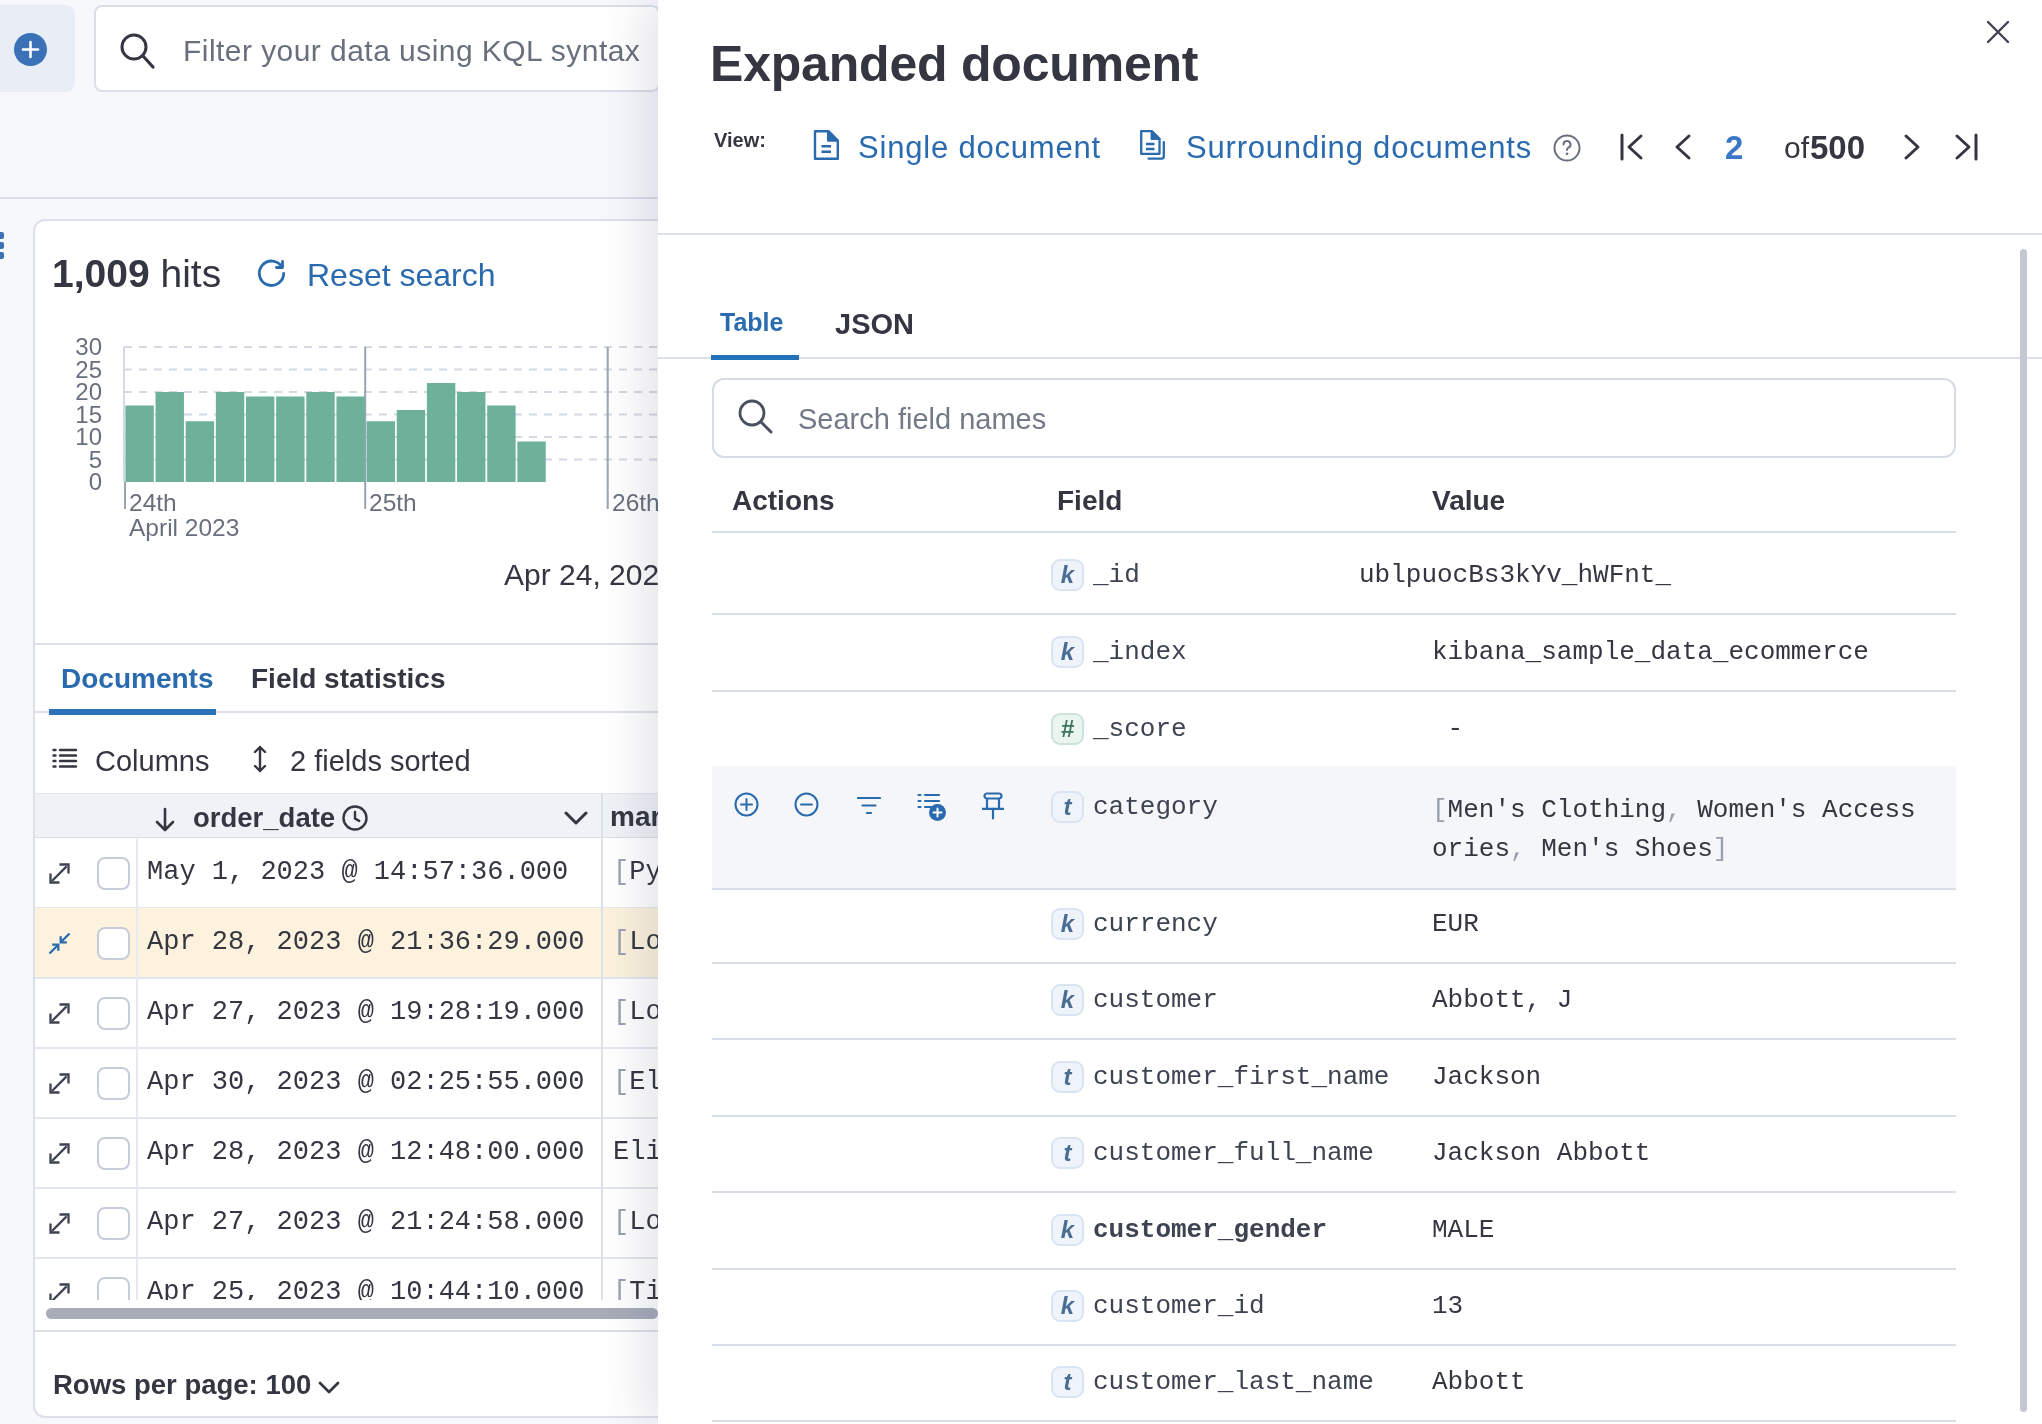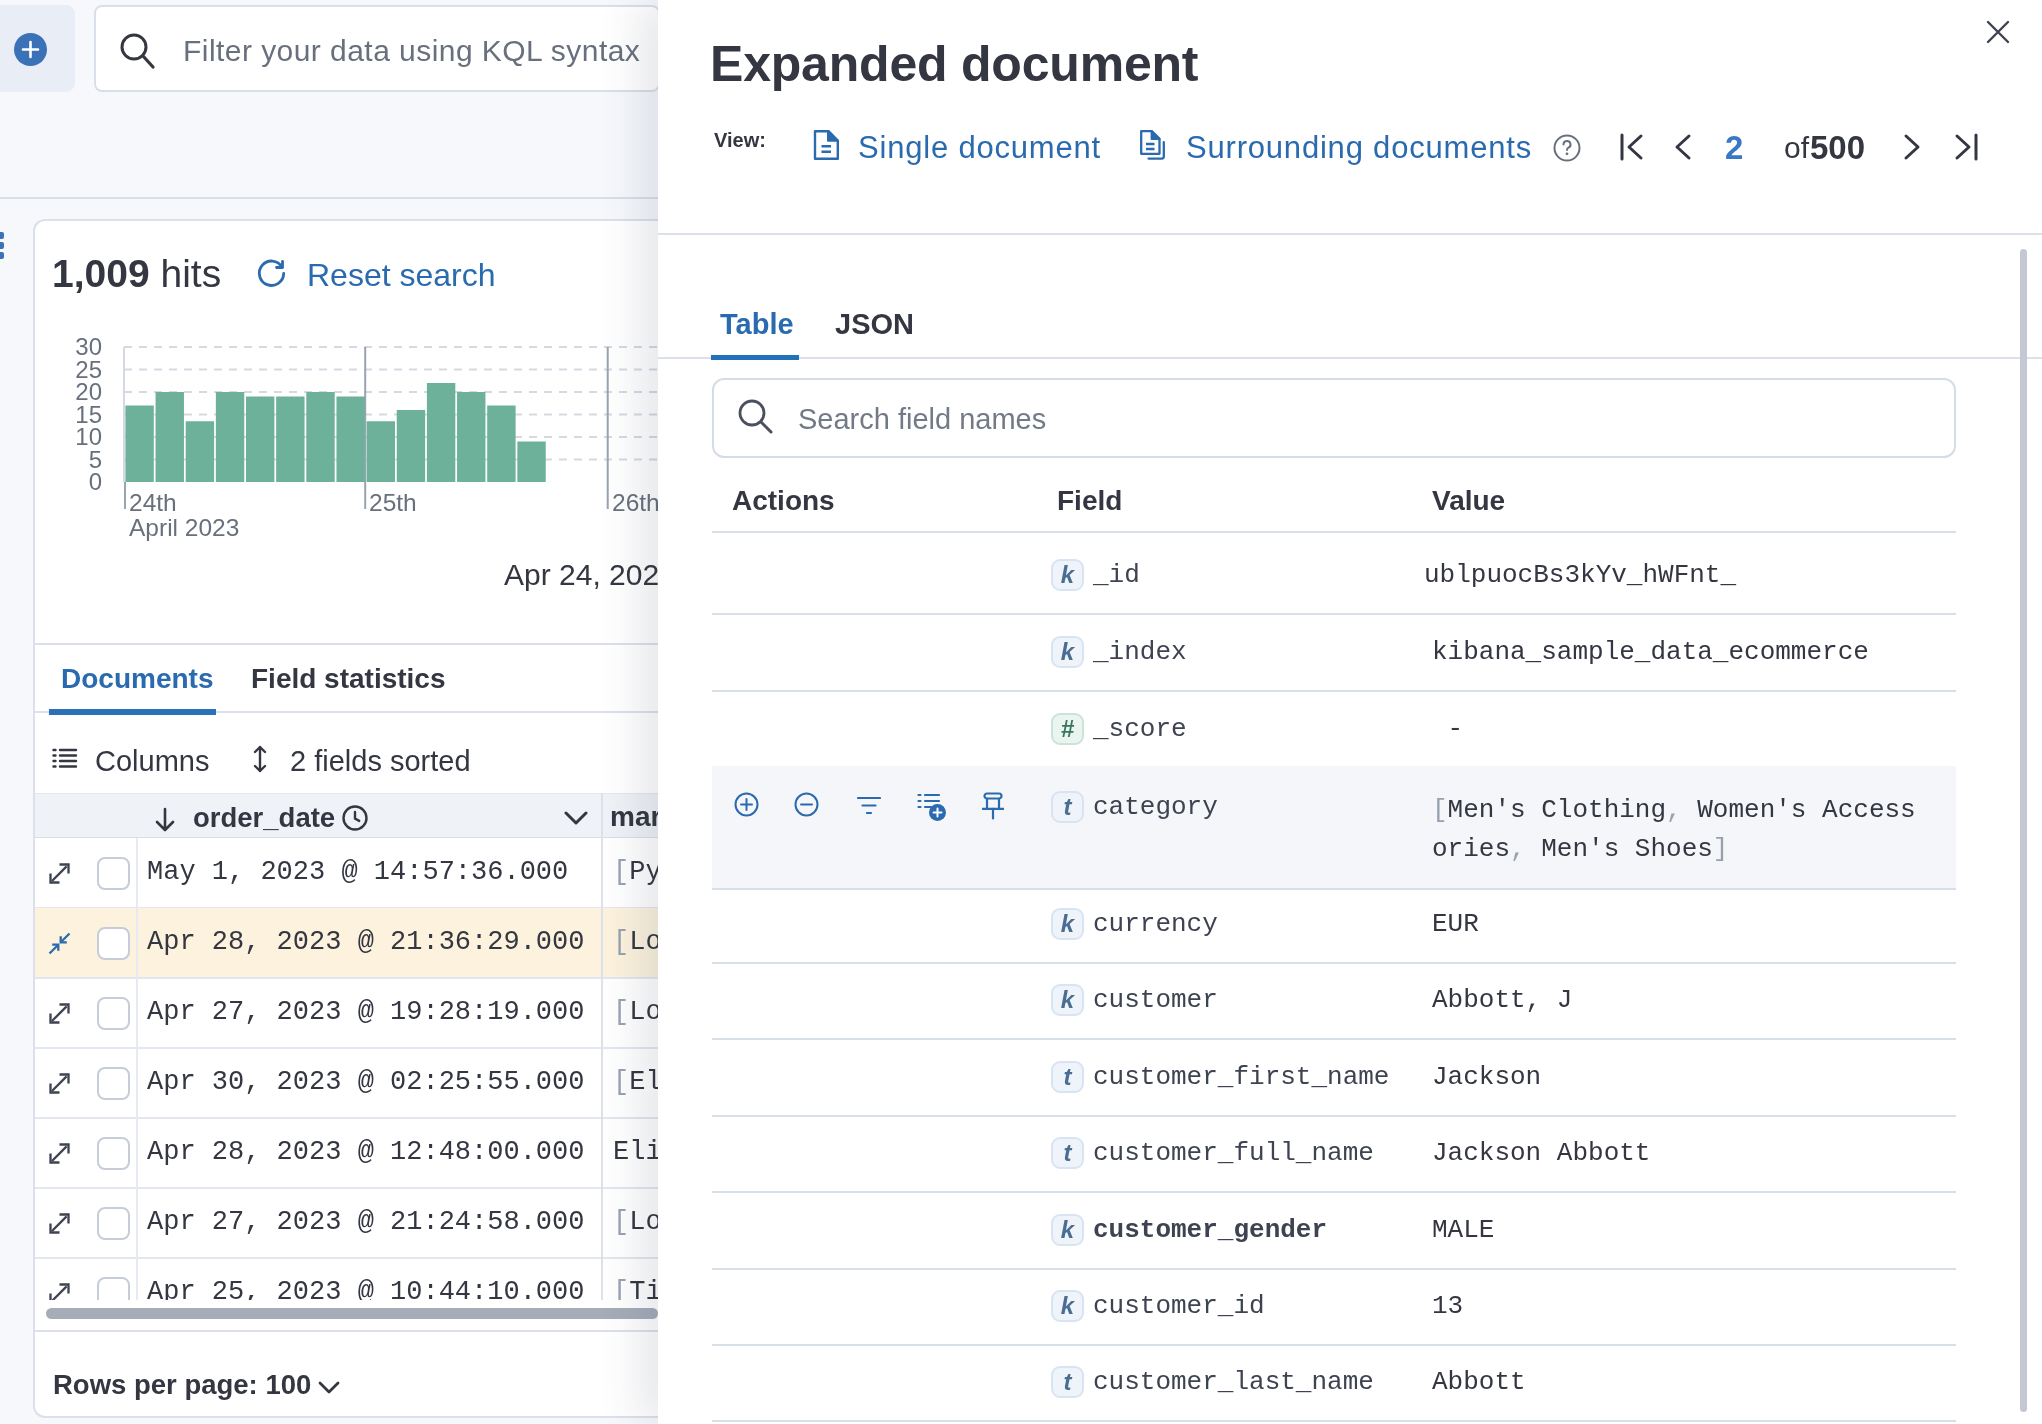--- a/index.html
+++ b/index.html
@@ -302,21 +302,21 @@
 </div>
 <div class="abs" style="left:1953px; top:132px;">
   <svg width="26" height="30" viewBox="0 0 26 30">
       <path d="M4 4l12 11L4 26" fill="none" stroke="#343741" stroke-width="3" stroke-linecap="round" stroke-linejoin="round"></path>
       <path d="M23 3v24" stroke="#343741" stroke-width="3" stroke-linecap="round"></path>
     </svg>
 </div>
 
 <div class="abs" style="left:658px; top:233px; width:1384px; height:2px; background:#dbe0ea;"></div>
 
-<div class="abs blue" style="left:720px; top:308px; font-size:29px; font-weight:700;">Table</div>
+<div class="abs blue" style="left:720px; top:308px; font-size:25px; font-weight:700;">Table</div>
 <div class="abs" style="left:835px; top:308px; font-size:29px; font-weight:700;">JSON</div>
 <div class="abs" style="left:658px; top:356.5px; width:1384px; height:2px; background:#dbe0ea;"></div>
 <div class="abs" style="left:710.5px; top:354.5px; width:88px; height:5.5px; background:#2271b9;"></div>
 
 <div class="abs" style="left:712px; top:378px; width:1244px; height:80px; background:#fff; border:2px solid #d6dce6; border-radius:12px;"></div>
 <div class="abs" style="left:737px; top:398px;">
   <svg width="40" height="40" viewBox="0 0 40 40">
       <circle cx="15" cy="15" r="12" fill="none" stroke="#4a505e" stroke-width="2.8"></circle>
       <path d="M24 24 L34 34" stroke="#4a505e" stroke-width="3" stroke-linecap="round"></path>
     </svg>
@@ -334,21 +334,21 @@
     <div class="abs" style="left:712px; top:888px; width:1244px; height:1.5px; background:#d9dfe9;"></div>
     <div class="abs" style="left:712px; top:962px; width:1244px; height:1.5px; background:#d9dfe9;"></div>
     <div class="abs" style="left:712px; top:1038px; width:1244px; height:1.5px; background:#d9dfe9;"></div>
     <div class="abs" style="left:712px; top:1115px; width:1244px; height:1.5px; background:#d9dfe9;"></div>
     <div class="abs" style="left:712px; top:1191px; width:1244px; height:1.5px; background:#d9dfe9;"></div>
     <div class="abs" style="left:712px; top:1268px; width:1244px; height:1.5px; background:#d9dfe9;"></div>
     <div class="abs" style="left:712px; top:1344px; width:1244px; height:1.5px; background:#d9dfe9;"></div>
     <div class="abs" style="left:712px; top:1420px; width:1244px; height:1.5px; background:#d9dfe9;"></div>
     <div class="abs" style="left:1051px; top:559px; width:33px; height:32px; background:#eff3fa; border:2px solid #d9e4f2; border-radius:9px; text-align:center;"><span style="font-style:italic; font-weight:700; font-size:24px; color:#4a6d92; line-height:28px;">k</span></div>
     <div class="abs mono" style="left:1093px; top:560px; font-size:26px; color:#3d4350;">_id</div>
-    <div class="abs mono" style="left:1424px; top:560px; font-size:26px; color:#343741;">ublpuocBs3kYv_hWFnt_</div>
+    <div class="abs mono" style="left:1359px; top:560px; font-size:26px; color:#343741;">ublpuocBs3kYv_hWFnt_</div>
     <div class="abs" style="left:1051px; top:636px; width:33px; height:32px; background:#eff3fa; border:2px solid #d9e4f2; border-radius:9px; text-align:center;"><span style="font-style:italic; font-weight:700; font-size:24px; color:#4a6d92; line-height:28px;">k</span></div>
     <div class="abs mono" style="left:1093px; top:637px; font-size:26px; color:#3d4350;">_index</div>
     <div class="abs mono" style="left:1432px; top:637px; font-size:26px; color:#343741;">kibana_sample_data_ecommerce</div>
     <div class="abs" style="left:1051px; top:713px; width:33px; height:32px; background:#ebf5f0; border:2px solid #cbe3d8; border-radius:9px; text-align:center;"><span style="font-style:italic; font-weight:700; font-size:24px; color:#3a7560; line-height:28px;">#</span></div>
     <div class="abs mono" style="left:1093px; top:714px; font-size:26px; color:#3d4350;">_score</div>
     <div class="abs mono" style="left:1432px; top:714px; font-size:26px; color:#343741;">&nbsp;-</div>
     <div class="abs" style="left:712px; top:766px; width:1244px; height:122px; background:#f4f6f9;"></div>
     <div class="abs" style="left:1051px; top:790.5px; width:33px; height:32px; background:#eff3fa; border:2px solid #d9e4f2; border-radius:9px; text-align:center;"><span style="font-style:italic; font-weight:700; font-size:24px; color:#4a6d92; line-height:28px;">t</span></div>
     <div class="abs mono" style="left:1093px; top:791.5px; font-size:26px; color:#3d4350;">category</div>
     <div class="abs mono" style="left:1432px; top:791px; font-size:26px; line-height:39px; color:#343741;"><span style="color:#98a0b0;">[</span>Men's Clothing<span style="color:#98a0b0;">,</span> Women's Access<br>ories<span style="color:#98a0b0;">,</span> Men's Shoes<span style="color:#98a0b0;">]</span></div>

